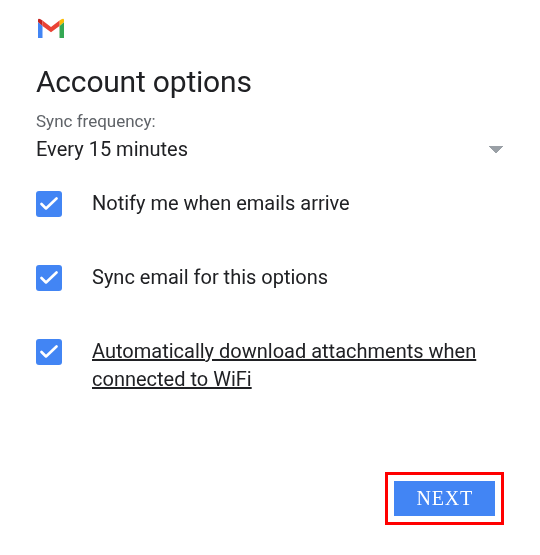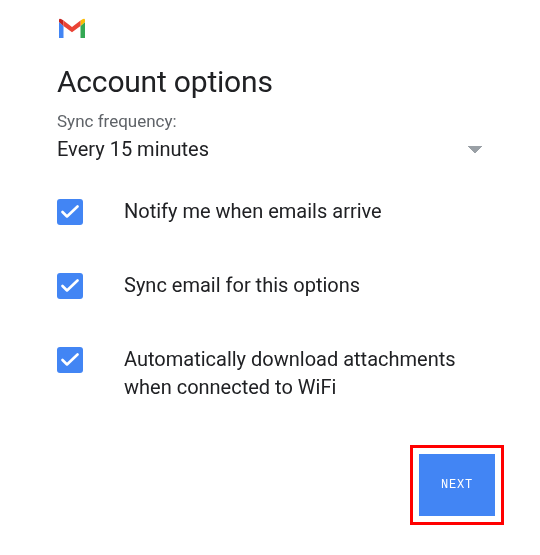--- a/index.html
+++ b/index.html
@@ -1,30 +1,30 @@
 <!DOCTYPE html>
 <html><head>
   <meta charset="utf-8">
   <style>
     * { box-sizing: border-box; margin: 0; padding: 0; }
     body { width: 540px; height: 555px; font-family: Roboto, Arial, sans-serif; background: #fff; color: #202124; position: relative; }
-    .container { padding: 18px 57px; }
+    .container { padding: 18px 36px; }
     .logo { margin-bottom: 20px; }
     .title { font-size: 30px; font-weight: 400; margin-bottom: 12px; letter-spacing: -0.2px; }
     .subtitle { font-size: 17px; color: #5f6368; margin-bottom: 6px; }
-    .select-row { display: flex; justify-content: space-between; align-items: center; margin-bottom: 36px; cursor: pointer; gap: 20px; }
+    .select-row { display: flex; justify-content: space-between; align-items: center; margin-bottom: 28px; cursor: pointer; gap: 20px; }
     .select-text { font-size: 20px; }
     .dropdown-arrow { color: #9aa0a6; }
-    .check-row { display: flex; align-items: flex-start; gap: 41px; margin-bottom: 46px; }
-    .check-row:last-of-type { margin-bottom: 28px; }
+    .check-row { display: flex; align-items: flex-start; gap: 30px; margin-bottom: 46px; }
+    .check-row:last-of-type { margin-bottom: 28px; text-decoration: underline; }
     .checkbox { flex-shrink: 0; width: 26px; height: 26px; background: #4285f4; border-radius: 3px; display: flex; align-items: center; justify-content: center; cursor: pointer; margin-top: 2px; }
     .check-label { font-size: 20px; line-height: 1.4; }
     .actions { position: absolute; right: 36px; bottom: 30px; }
     .next-highlight { border: 3px solid #ff0000; padding: 6px; display: inline-block; }
-    .next-btn { background: #4285f4; color: #fff; border: none; padding: 24px 22px; font-size: 12px; font-weight: 500; letter-spacing: 0.8px; cursor: pointer; font-family: Liberation Mono, monospace; }
+    .next-btn { background: #4285f4; color: #fff; border: none; padding: 6px 22px; font-size: 20px; font-weight: 500; letter-spacing: 0.8px; cursor: pointer; font-family: Liberation Serif, serif; }
   </style>
 </head>
 <body>
 
 <div class="container">
   <div class="logo">
     <svg width="30" height="22" viewBox="0 0 30 22">
       <path d="M2 4 L2 20 L6.5 20 L6.5 8 Z" fill="#4285F4"></path>
       <path d="M28 4 L28 20 L23.5 20 L23.5 8 Z" fill="#34A853"></path>
       <path d="M2 4 L2 2 Q2 0 4.5 1.2 L6.5 2.6 L6.5 8 Z" fill="#C5221F"></path>

